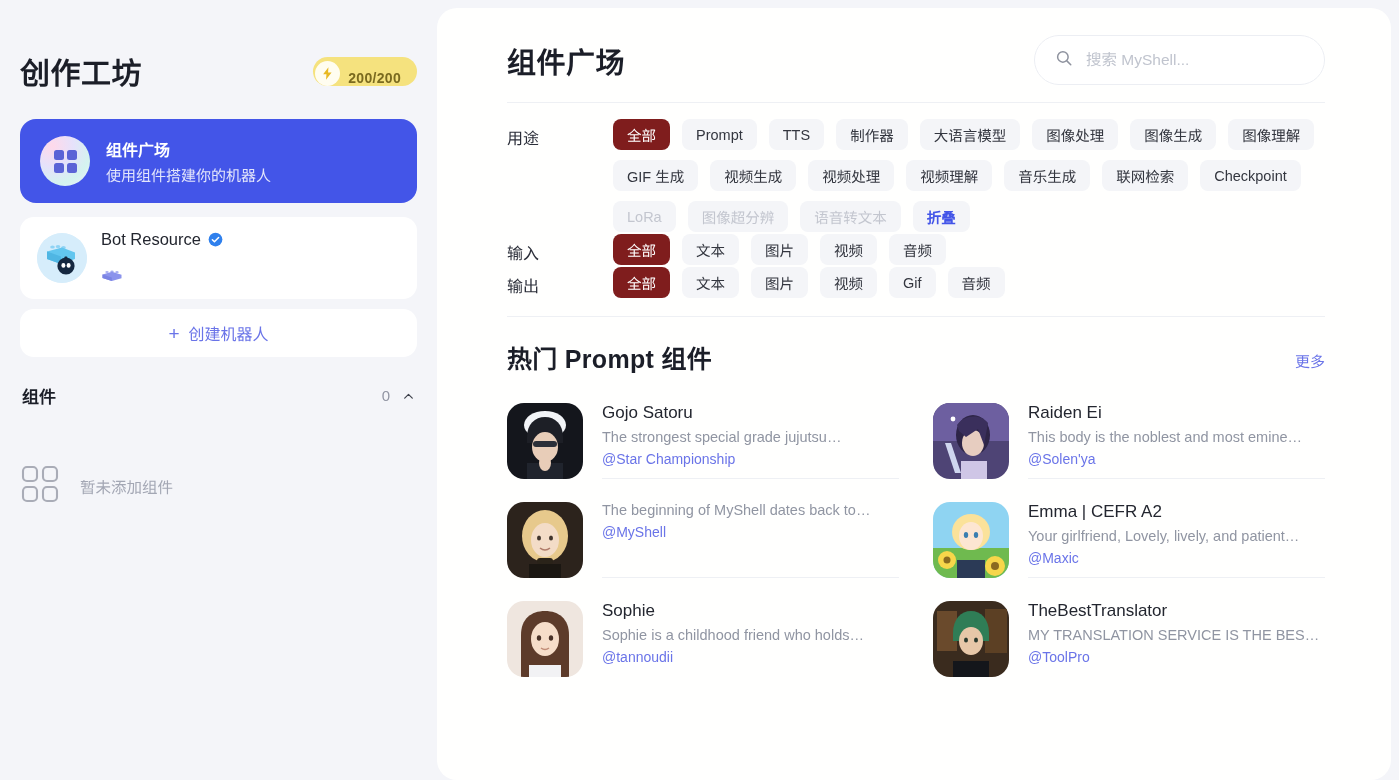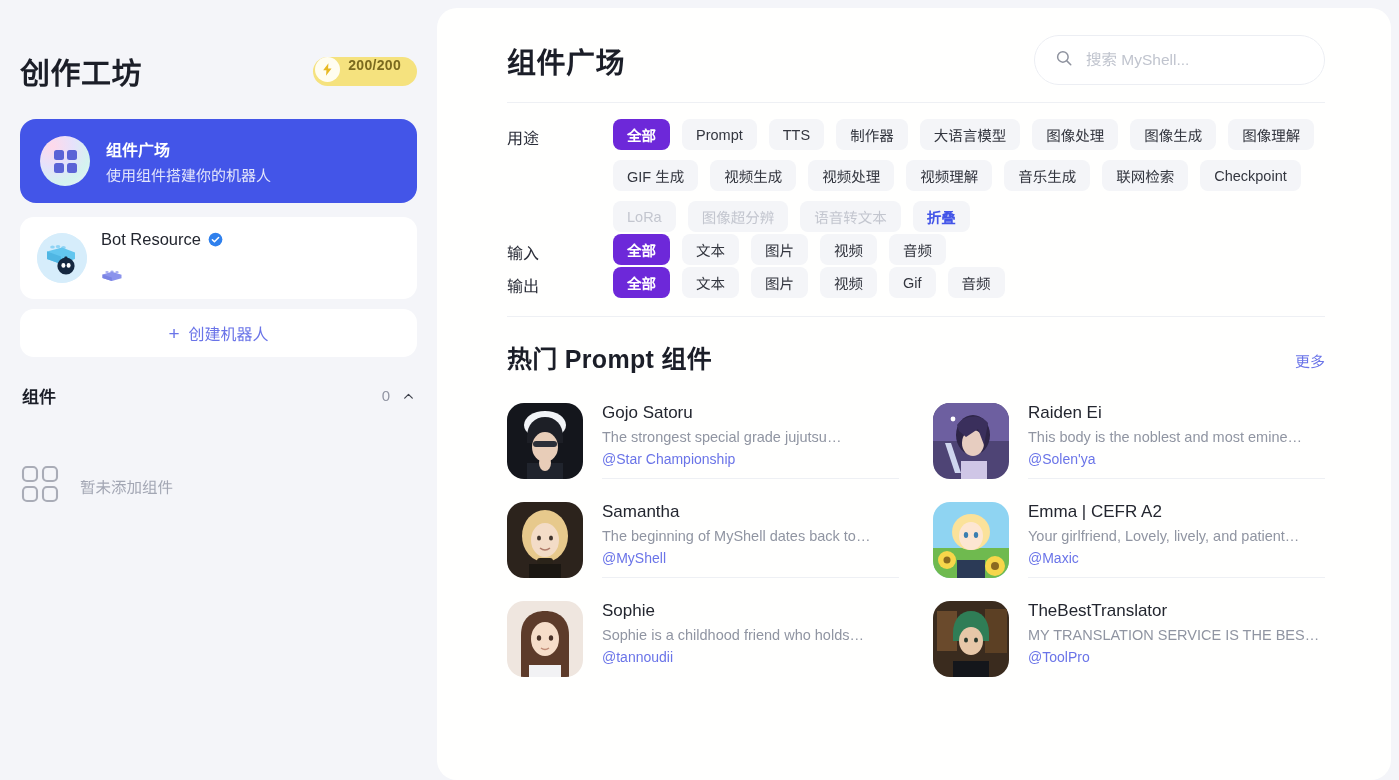--- a/index.html
+++ b/index.html
@@ -39,21 +39,21 @@
     height: 100px;
   }
   .workshop-title {
     font-size: 30px;
     font-weight: 700;
     color: #1b1e28;
     letter-spacing: 0.5px;
   }
   .credit-badge {
     display: flex;
-    align-items: flex-start;
+    align-items: flex-end;
     background: #f5e27e;
     border-radius: 999px;
     height: 29px;
     padding-right: 16px;
     gap: 8px;
     position: relative;
   }
   .credit-bolt {
     width: 25px; height: 25px;
     margin-left: 2px;
@@ -238,21 +238,21 @@
     color: #33363f;
     font-size: 14.5px;
     display: inline-flex;
     align-items: center;
     justify-content: center;
     cursor: pointer;
     border: none;
     font-family: inherit;
     white-space: nowrap;
   }
-  .chip.active { background: #6d28d9; color: #fff; font-weight: 700; }
+  .chip.active { background: #7f1d1d; color: #fff; font-weight: 400; }
   .chip.muted { color: #c3c6cf; }
   .chip.ghost { background: #f4f5f8; color: #4355e8; font-weight: 700; }
 
   .divider-mid { height: 1px; background: #eef0f4; margin-top: 18px; }
 
   
   .pop-head {
     display: flex;
     align-items: flex-end;
     justify-content: space-between;
@@ -519,21 +519,20 @@
                 <rect width="76" height="76" fill="#2c231c"></rect>
                 <ellipse cx="38" cy="34" rx="23" ry="26" fill="#e7c98c"></ellipse>
                 <ellipse cx="38" cy="38" rx="14" ry="17" fill="#f3dcc7"></ellipse>
                 <ellipse cx="32" cy="36" rx="2" ry="2.6" fill="#40342c"></ellipse>
                 <ellipse cx="44" cy="36" rx="2" ry="2.6" fill="#40342c"></ellipse>
                 <path d="M33 46q5 4 10 0" stroke="#b07c6a" stroke-width="1.6" fill="none"></path>
                 <path d="M22 62h32v16H22z" fill="#1b1712"></path>
                 <rect x="30" y="56" width="16" height="6" rx="3" fill="#2a2319"></rect>
               </svg></span>
             <span class="card-body">
-              <span class="card-name">Samantha</span>
               <span class="card-desc">The beginning of MyShell dates back to…</span>
               <span class="card-author">@MyShell</span>
             </span>
           </div>
           <div class="card">
             <span class="card-thumb"><svg width="76" height="76" viewBox="0 0 76 76">
                 <rect width="76" height="76" fill="#8fd4f2"></rect>
                 <rect y="46" width="76" height="30" fill="#6fba4f"></rect>
                 <circle cx="14" cy="58" r="9" fill="#f7d64a"></circle>
                 <circle cx="62" cy="64" r="10" fill="#f7d64a"></circle>

